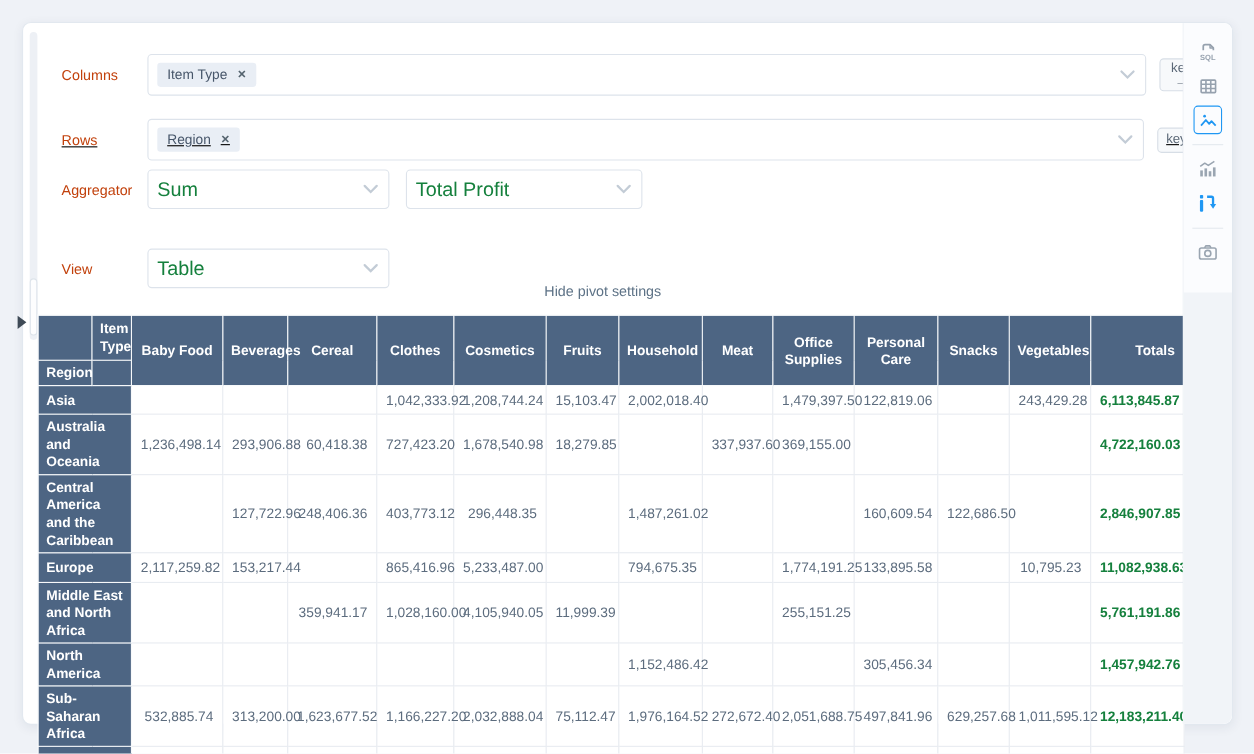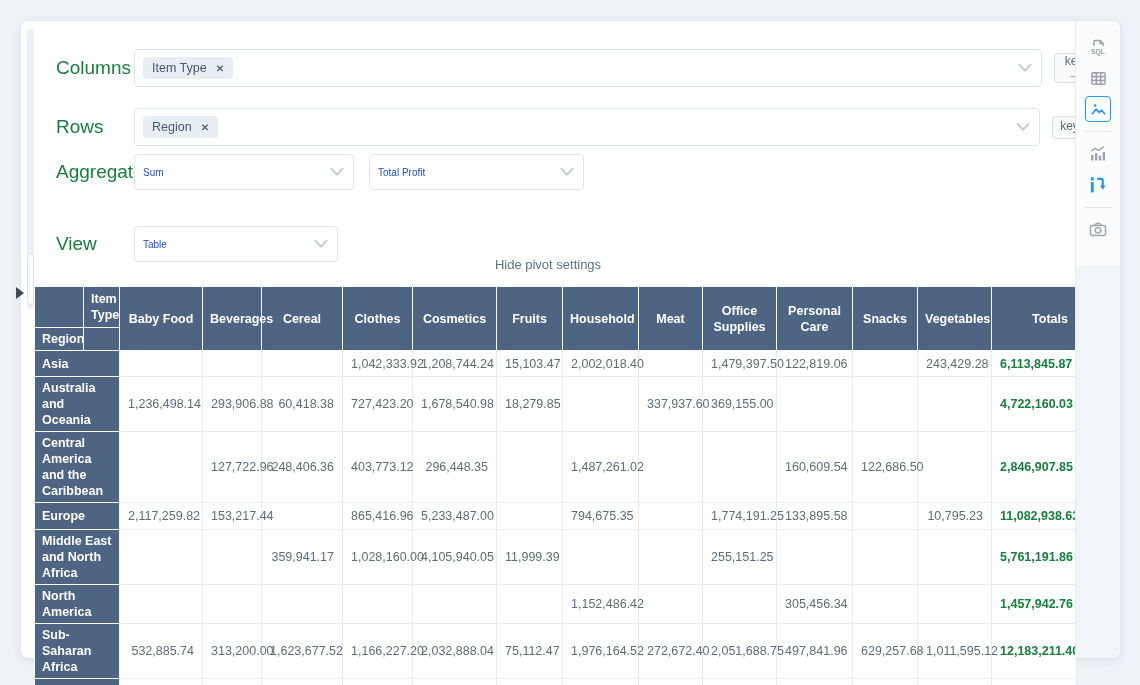--- a/index.html
+++ b/index.html
@@ -25,28 +25,28 @@
     position:absolute; left:6px; top:232px; width:7px; height:52px;
     background:#fdfdfe; border:1px solid #dde3ea; border-radius:4px;
   }
   .expand-arrow {
     position:absolute; left:-5px; top:266px; width:0; height:0;
     border-top:6px solid transparent; border-bottom:6px solid transparent;
     border-left:8px solid #3e4a56; cursor:pointer;
   }
   
   .ctrl-row { position:absolute; left:35px; display:flex; align-items:center; }
-  .ctrl-label { width:78px; flex:none; font-size:19px; color:#15803d; }
+  .ctrl-label { width:78px; flex:none; font-size:13px; color:#c2410c; }
   .selectbox {
     position:relative; display:flex; align-items:center;
     background:#fff; border:1px solid #dde3eb; border-radius:4px;
     padding:0 30px 0 8px; cursor:pointer;
   }
   .selectbox .chev { position:absolute; right:9px; top:50%; transform:translateY(-50%); }
-  .sel-value { font-size:10px; color:#1d4ed8; }
+  .sel-value { font-size:18px; color:#15803d; }
   .tag {
     display:inline-flex; align-items:center; gap:9px;
     background:#e9eef5; border-radius:3px; padding:4px 9px;
     font-size:12.5px; color:#47566a; cursor:grab;
   }
   .tag .x { font-size:10px; font-weight:bold; color:#55646f; cursor:pointer; }
   .key-btn {
     margin-left:12px; flex:none;
     border:1px solid #d7dee6; border-radius:4px; background:#f7f9fb;
     color:#5a6776; font-size:12px; line-height:1.1;
@@ -105,21 +105,21 @@
         <svg class="chev" width="14" height="9" viewBox="0 0 14 9">
             <polyline points="1.5,1.5 7,7 12.5,1.5" fill="none" stroke="#c3ccd6" stroke-width="2" stroke-linecap="round"></polyline>
           </svg>
       </div>
       <button class="key-btn stack">
         <span>key</span>
         <span>→</span>
       </button>
     </div>
 
-    <div class="ctrl-row" style="top:84px; height:44px; right:26px;">
+    <div class="ctrl-row" style="top:84px; height:44px; right:26px;text-decoration:underline;">
       <div class="ctrl-label">Rows</div>
       <div class="selectbox" style="flex:1; height:38px;">
         <span class="tag">
           <span>Region</span>
           <span class="x">✕</span>
         </span>
         <svg class="chev" width="14" height="9" viewBox="0 0 14 9">
             <polyline points="1.5,1.5 7,7 12.5,1.5" fill="none" stroke="#c3ccd6" stroke-width="2" stroke-linecap="round"></polyline>
           </svg>
       </div>
@@ -140,21 +140,21 @@
       <div class="selectbox" style="width:215px; height:36px; margin-left:15px;">
         <span class="sel-value">Total Profit</span>
         <svg class="chev" width="14" height="9" viewBox="0 0 14 9">
             <polyline points="1.5,1.5 7,7 12.5,1.5" fill="none" stroke="#c3ccd6" stroke-width="2" stroke-linecap="round"></polyline>
           </svg>
       </div>
     </div>
 
     <div class="ctrl-row" style="top:205px; height:36px;">
       <div class="ctrl-label">View</div>
-      <div class="selectbox" style="width:204px; height:36px;">
+      <div class="selectbox" style="width:220px; height:36px;">
         <span class="sel-value">Table</span>
         <svg class="chev" width="14" height="9" viewBox="0 0 14 9">
             <polyline points="1.5,1.5 7,7 12.5,1.5" fill="none" stroke="#c3ccd6" stroke-width="2" stroke-linecap="round"></polyline>
           </svg>
       </div>
     </div>
 
     <div class="hide-link">Hide pivot settings</div>
 
     <div class="tbl-wrap">

